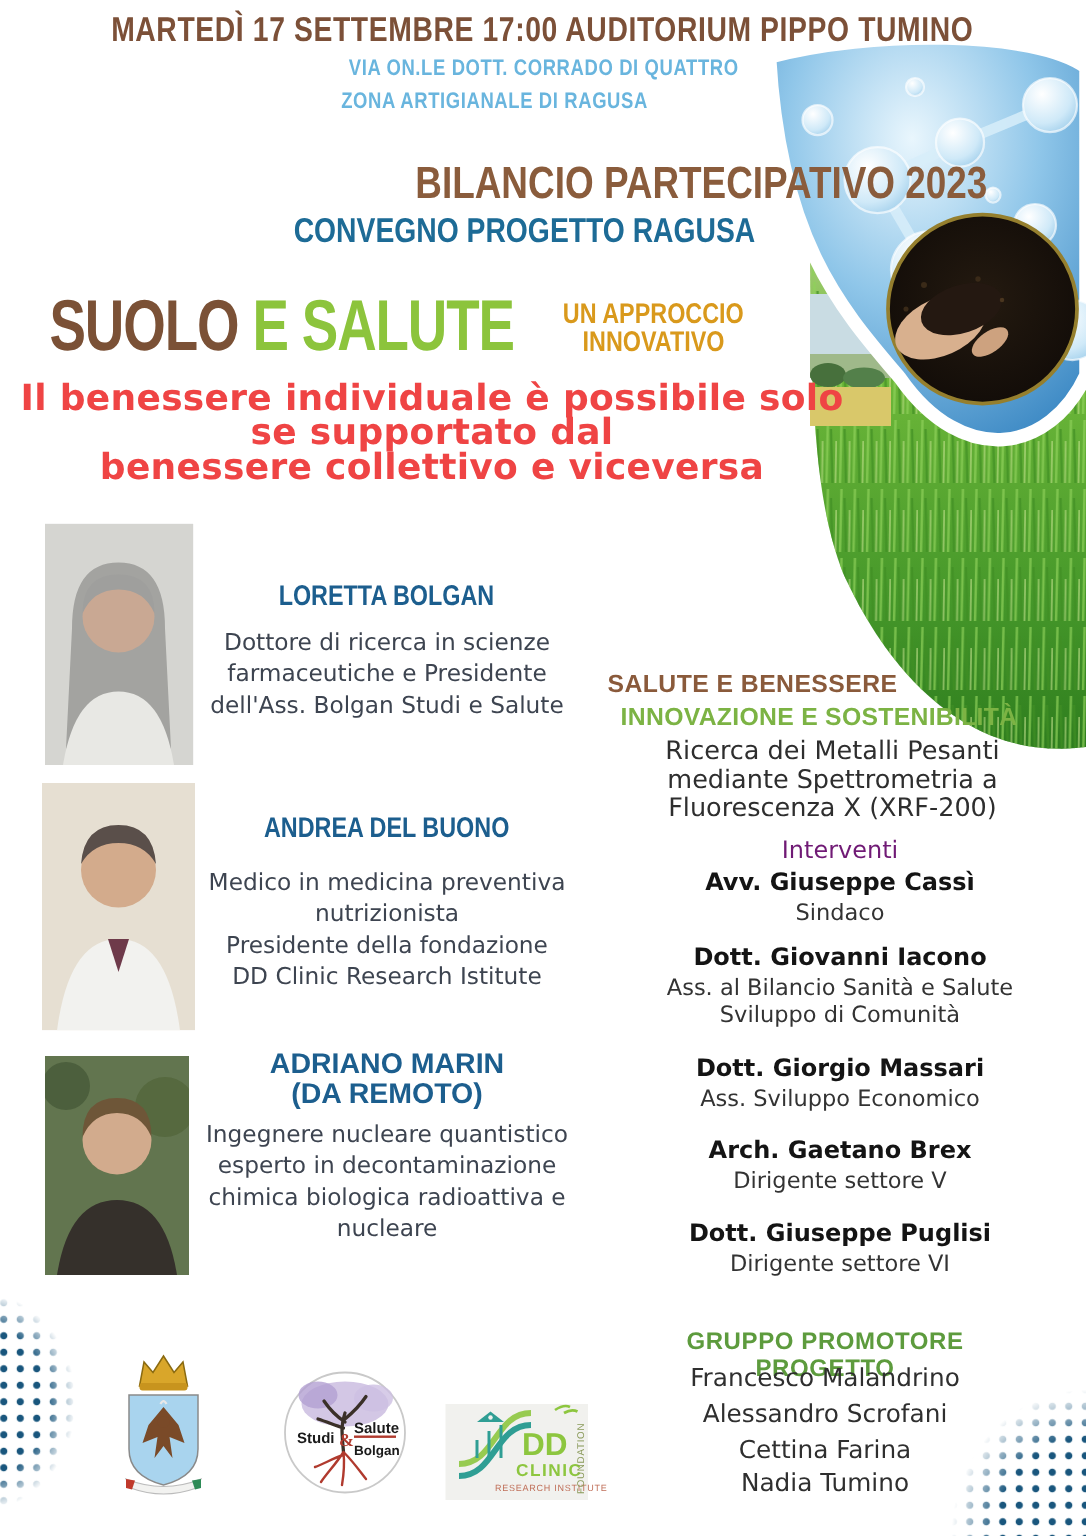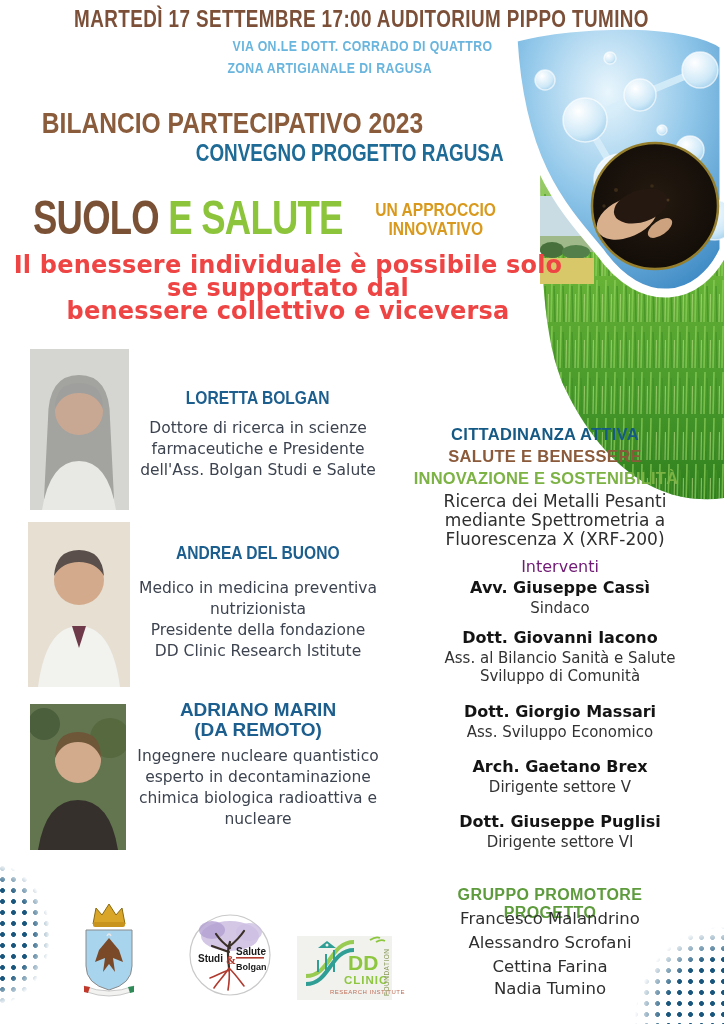--- a/index.html
+++ b/index.html
@@ -8,21 +8,21 @@
   .sqz{display:inline-block;transform:scaleX(.82);transform-origin:center;white-space:nowrap;}
   .sqz-l{display:inline-block;transform:scaleX(.76);transform-origin:left;white-space:nowrap;}
 
   
   .h-date{position:absolute;top:6px;left:0;width:724px;text-align:center;
           font-size:23px;font-weight:700;color:#7c5038;letter-spacing:.5px;}
   .h-addr1{position:absolute;top:37px;left:0;width:724px;text-align:center;
            font-size:15px;font-weight:700;color:#69b5de;letter-spacing:.5px;}
   .h-addr2{position:absolute;top:59px;left:0;width:660px;text-align:center;
            font-size:15px;font-weight:700;color:#69b5de;letter-spacing:.5px;}
-  .h-prog1{position:absolute;top:106px;left:0;width:700px;text-align:left;
+  .h-prog1{position:absolute;top:106px;left:0;width:700px;text-align:right;
            font-size:30px;font-weight:800;color:#8a5c3c;}
   .h-prog2{position:absolute;top:140px;left:0;width:700px;text-align:center;
            font-size:23px;font-weight:800;color:#1d6b96;}
 
   
   .headline{position:absolute;top:190px;left:33px;font-size:48px;font-weight:800;letter-spacing:-1px;}
   .t-brown{color:#7b5136;} .t-green{color:#8cc43c;}
   .tagline{position:absolute;top:200px;left:352px;width:168px;text-align:center;
            font-size:19px;font-weight:800;color:#d9991c;line-height:19px;}
   .subtitle{position:absolute;top:254px;left:6px;width:564px;text-align:center;
@@ -33,21 +33,21 @@
   .photo{position:absolute;overflow:hidden;}
   .spk-name{position:absolute;left:128px;width:260px;text-align:center;
             font-size:19px;font-weight:800;color:#1c5e8e;line-height:20px;white-space:pre-line;}
   .spk-desc{position:absolute;left:122px;width:272px;text-align:center;
             font-size:15.5px;color:#3d4450;line-height:21px;white-space:pre-line;
             font-family:"DejaVu Sans",sans-serif;}
 
   
   .tag1{position:absolute;top:425px;left:405px;width:280px;text-align:center;
         font-size:16.5px;font-weight:800;color:#155a85;letter-spacing:.3px;}
-  .tag2{position:absolute;top:447px;left:405px;width:280px;text-align:center;
+  .tag2{position:absolute;top:447px;left:405px;width:280px;
         font-size:16.5px;font-weight:800;color:#8a5a3b;letter-spacing:.3px;}
   .tag3{position:absolute;top:469px;left:398px;width:296px;text-align:center;
         font-size:16.5px;font-weight:800;color:#7cb344;letter-spacing:.2px;}
   .research{position:absolute;top:492px;left:415px;width:280px;text-align:center;
             font-size:17px;color:#2e2e2e;line-height:19px;white-space:pre-line;
             font-family:"DejaVu Sans",sans-serif;}
   .iv-label{position:absolute;top:557px;left:420px;width:280px;text-align:center;
             font-size:16px;color:#701a75;font-family:"DejaVu Sans",sans-serif;}
   .iv{position:absolute;left:420px;width:280px;text-align:center;font-family:"DejaVu Sans",sans-serif;}
   .iv .nm{font-size:16px;font-weight:700;color:#141414;line-height:19px;}
@@ -221,21 +221,20 @@
 Presidente della fondazione
 DD Clinic  Research Istitute</div>
 
   <div class="spk-name" style="top:700px;white-space:pre-line;">ADRIANO MARIN
 (DA REMOTO)</div>
   <div class="spk-desc" style="top:746px;">Ingegnere nucleare quantistico
 esperto in decontaminazione
 chimica biologica radioattiva e
 nucleare</div>
 
-  <div class="tag1">CITTADINANZA ATTIVA</div>
   <div class="tag2">SALUTE E BENESSERE</div>
   <div class="tag3">INNOVAZIONE E SOSTENIBILITÀ</div>
   <div class="research">Ricerca dei Metalli Pesanti
 mediante Spettrometria a
 Fluorescenza X (XRF-200)</div>
   <div class="iv-label">Interventi</div>
 
   <div class="iv iv1">
     <div class="nm">Avv. Giuseppe Cassì</div>
     <div class="rl">Sindaco</div>

